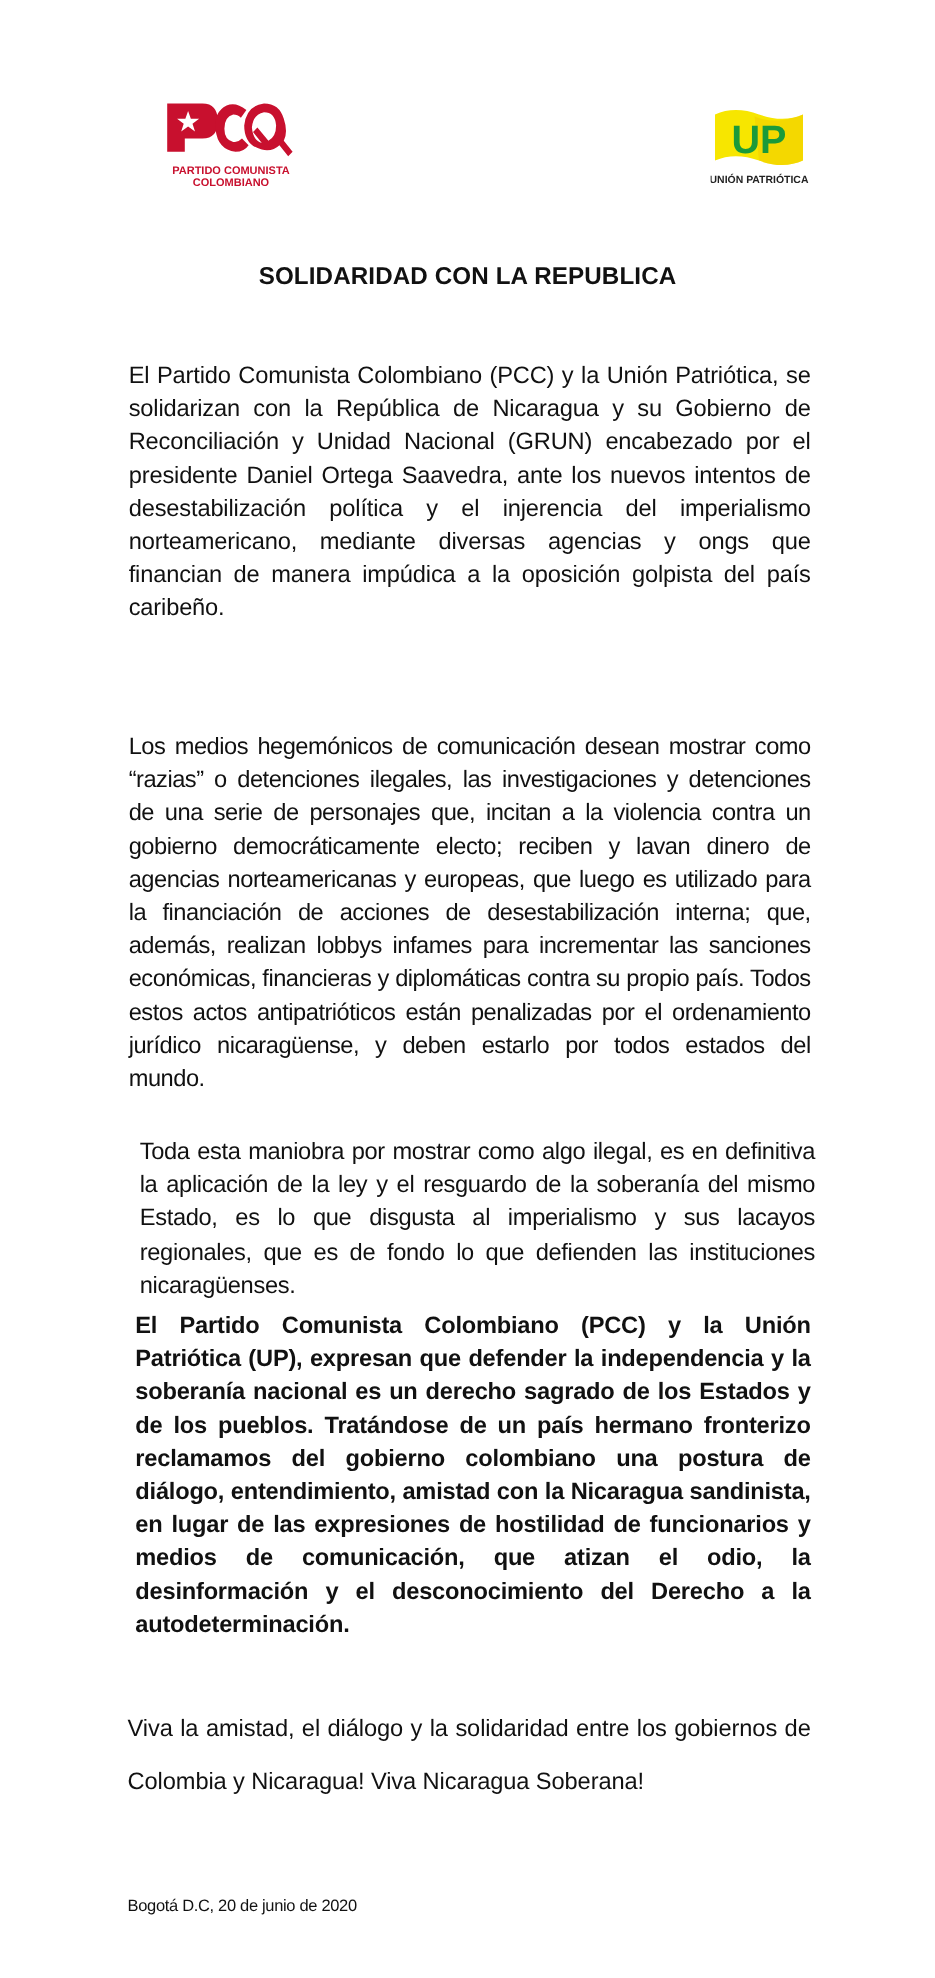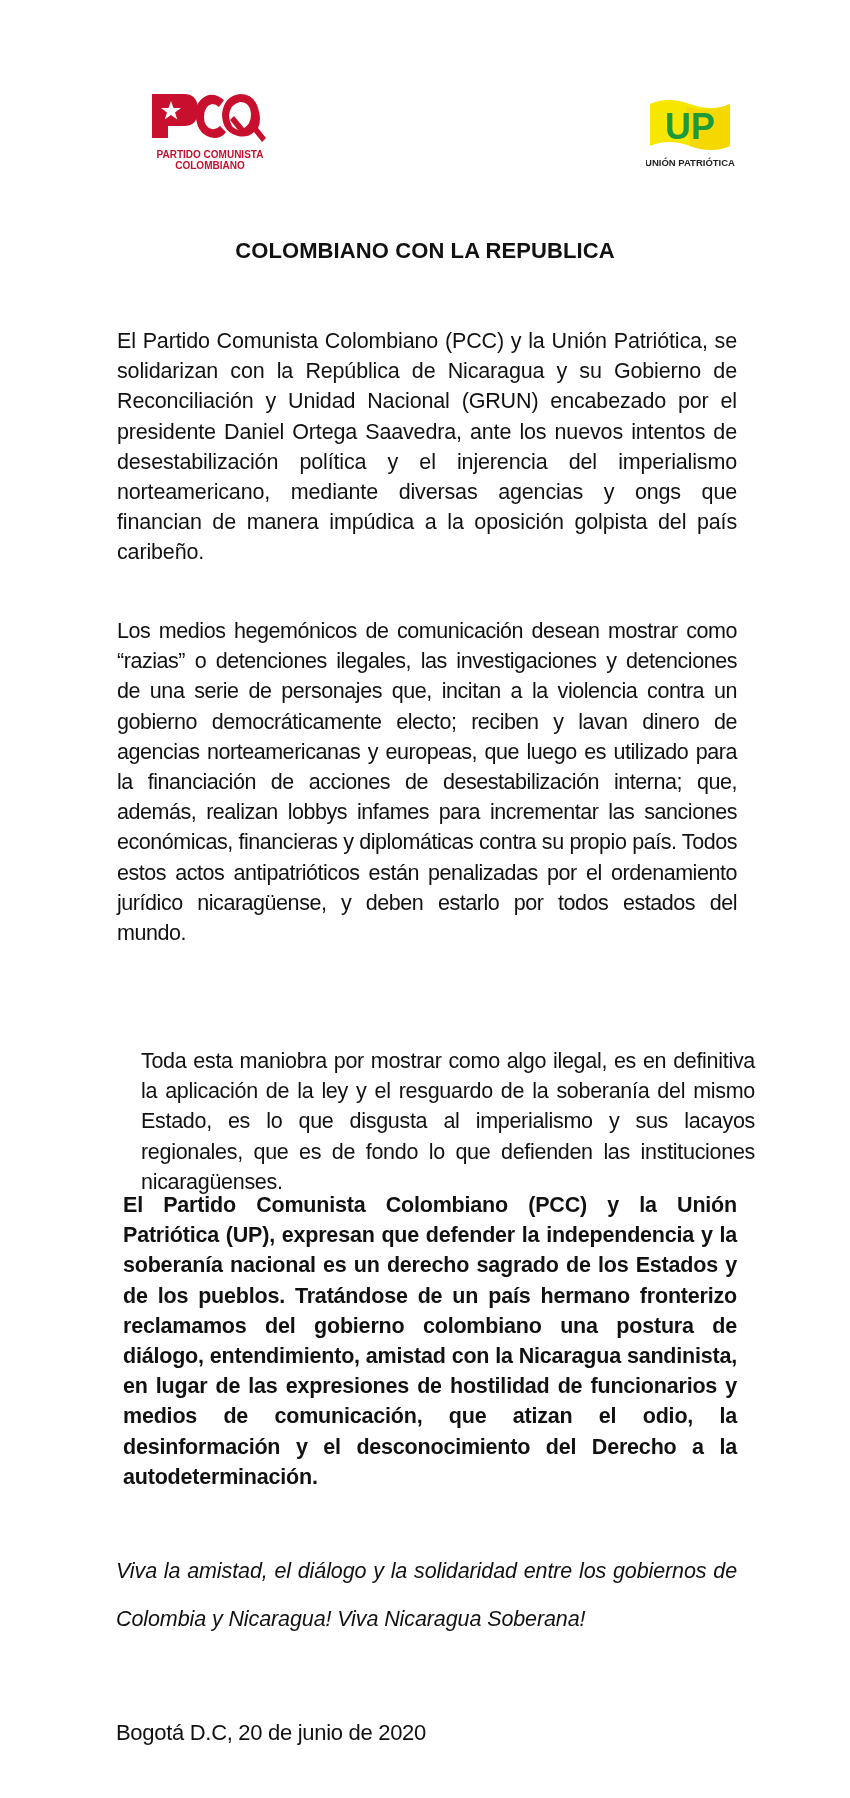--- a/index.html
+++ b/index.html
@@ -5,25 +5,25 @@
   html, body { margin: 0; padding: 0; background: #ffffff; }
   body { width: 850px; height: 1798px; position: relative; overflow: hidden;
          font-family: "Liberation Sans", sans-serif; color: #111111; }
   .logo-pcc { position: absolute; left: 150px; top: 86px; width: 120px; height: 90px; }
   .logo-up { position: absolute; left: 646px; top: 96px; width: 90px; height: 80px; text-align: right; }
   .title { position: absolute; left: 0; width: 850px; top: 236px; text-align: center;
            font-weight: bold; font-size: 22px; line-height: 29px; letter-spacing: 0.1px; }
   .para { position: absolute; font-size: 21.5px; line-height: 30.2px; text-align: justify;
           text-align-last: left; letter-spacing: -0.15px; }
   .p1 { left: 117px; width: 620px; top: 326px; }
-  .p2 { left: 117px; width: 620px; top: 616px; letter-spacing: -0.45px; }
+  .p2 { left: 117px; width: 620px; top: 663px; letter-spacing: -0.45px; }
   .p3 { left: 123px; width: 614px; top: 1028px; letter-spacing: -0.3px; }
   .p4 { left: 123px; width: 614px; top: 1190px; letter-spacing: -0.2px; font-weight: bold; }
-  .p5 { left: 116px; width: 621px; top: 1548px; line-height: 47.5px; letter-spacing: -0.1px; font-style: italic; }
-  .date { position: absolute; left: 116px; top: 1718px; font-size: 22px; line-height: 30px; letter-spacing: -0.3px; }
+  .p5 { left: 116px; width: 621px; top: 1548px; line-height: 47.5px; letter-spacing: -0.1px; }
+  .date { position: absolute; left: 116px; top: 1718px; font-size: 15px; line-height: 30px; letter-spacing: -0.3px; }
   .logo-text { font-family: "Liberation Sans", sans-serif; font-weight: bold; }
 </style>
 </head>
 <body>
 
 <div class="logo-pcc">
   <svg width="120" height="90" viewBox="0 0 120 90">
 
     <path d="M2 8 H34 Q48 8 48 24 Q48 40 34 40 H18 V52 H2 Z" fill="#c8102e"></path>
     <polygon points="21,15 23.5,22 31,22 25,26.5 27.3,33.5 21,29 14.7,33.5 17,26.5 11,22 18.5,22" fill="#ffffff"></polygon>
@@ -39,22 +39,22 @@
 <div class="logo-up">
   <svg width="90" height="80" viewBox="0 0 90 80">
     <path d="M4 8 Q22 0 44 8 Q66 16 84 8 L84 50 Q66 58 44 50 Q22 42 4 50 Z" fill="#f7e600"></path>
     <path d="M40 10 Q60 18 84 8 L84 50 Q66 58 44 50 Z" fill="#f2c900" opacity="0.5"></path>
     <text class="logo-text" x="44" y="43" text-anchor="middle" font-size="36" fill="#1a9a3a">UP</text>
     <text class="logo-text" x="44" y="70" text-anchor="middle" font-size="9.5" fill="#222222">UNIÓN PATRIÓTICA</text>
   </svg>
 </div>
 
 <div class="title">
-  <div>COLOMBIANO CON LA REPUBLICA</div>
+  <div>SOLIDARIDAD CON LA REPUBLICA</div>
 </div>
 
 <p class="para p1" style="margin:0">El Partido Comunista Colombiano (PCC) y la Unión Patriótica, se solidarizan con la República de Nicaragua y su Gobierno de Reconciliación y Unidad Nacional (GRUN) encabezado por el presidente Daniel Ortega Saavedra, ante los nuevos intentos de desestabilización política y el injerencia del imperialismo norteamericano, mediante diversas agencias y ongs que financian de manera impúdica a la oposición golpista del país caribeño.</p>
 <p class="para p2" style="margin:0">Los medios hegemónicos de comunicación desean mostrar como “razias” o detenciones ilegales, las investigaciones y detenciones de una serie de personajes que, incitan a la violencia contra un gobierno democráticamente electo; reciben y lavan dinero de agencias norteamericanas y europeas, que luego es utilizado para la financiación de acciones de desestabilización interna; que, además, realizan lobbys infames para incrementar las sanciones económicas, financieras y diplomáticas contra su propio país. Todos estos actos antipatrióticos están penalizadas por el ordenamiento jurídico nicaragüense, y deben estarlo por todos estados del mundo.</p>
-<p class="para p3" style="margin:18px">Toda esta maniobra por mostrar como algo ilegal, es en definitiva la aplicación de la ley y el resguardo de la soberanía del mismo Estado, es lo que disgusta al imperialismo y sus lacayos regionales, que es de fondo lo que defienden las instituciones nicaragüenses.</p>
+<p class="para p3" style="margin:4px">Toda esta maniobra por mostrar como algo ilegal, es en definitiva la aplicación de la ley y el resguardo de la soberanía del mismo Estado, es lo que disgusta al imperialismo y sus lacayos regionales, que es de fondo lo que defienden las instituciones nicaragüenses.</p>
 <p class="para p4" style="margin:0">El Partido Comunista Colombiano (PCC) y la Unión Patriótica (UP), expresan que defender la independencia y la soberanía nacional es un derecho sagrado de los Estados y de los pueblos. Tratándose de un país hermano fronterizo reclamamos del gobierno colombiano una postura de diálogo, entendimiento, amistad con la Nicaragua sandinista, en lugar de las expresiones de hostilidad de funcionarios y medios de comunicación, que atizan el odio, la desinformación y el desconocimiento del Derecho a la autodeterminación.</p>
 <p class="para p5" style="margin:0">Viva la amistad, el diálogo y la solidaridad entre los gobiernos de Colombia y Nicaragua! Viva Nicaragua Soberana!</p>
 
 <div class="date">Bogotá D.C, 20 de junio de 2020</div>
 
 </body></html>

